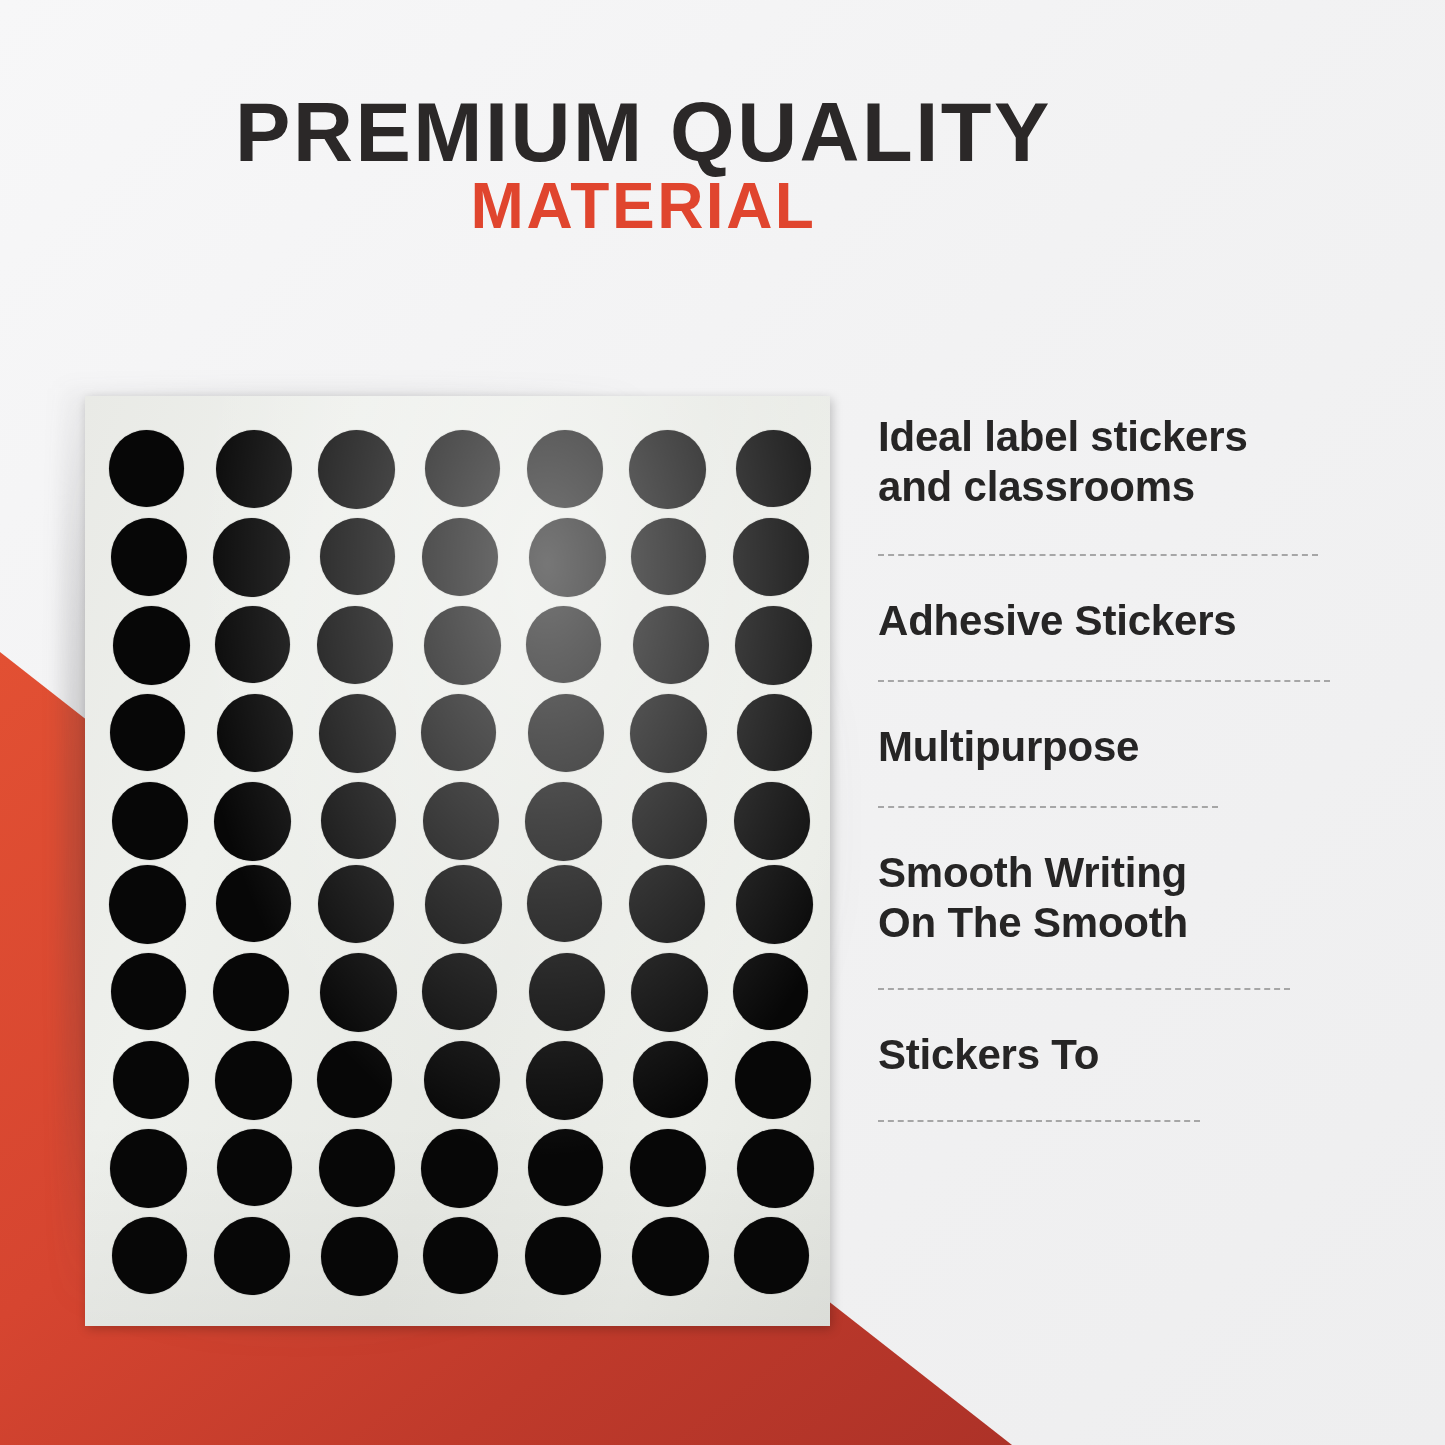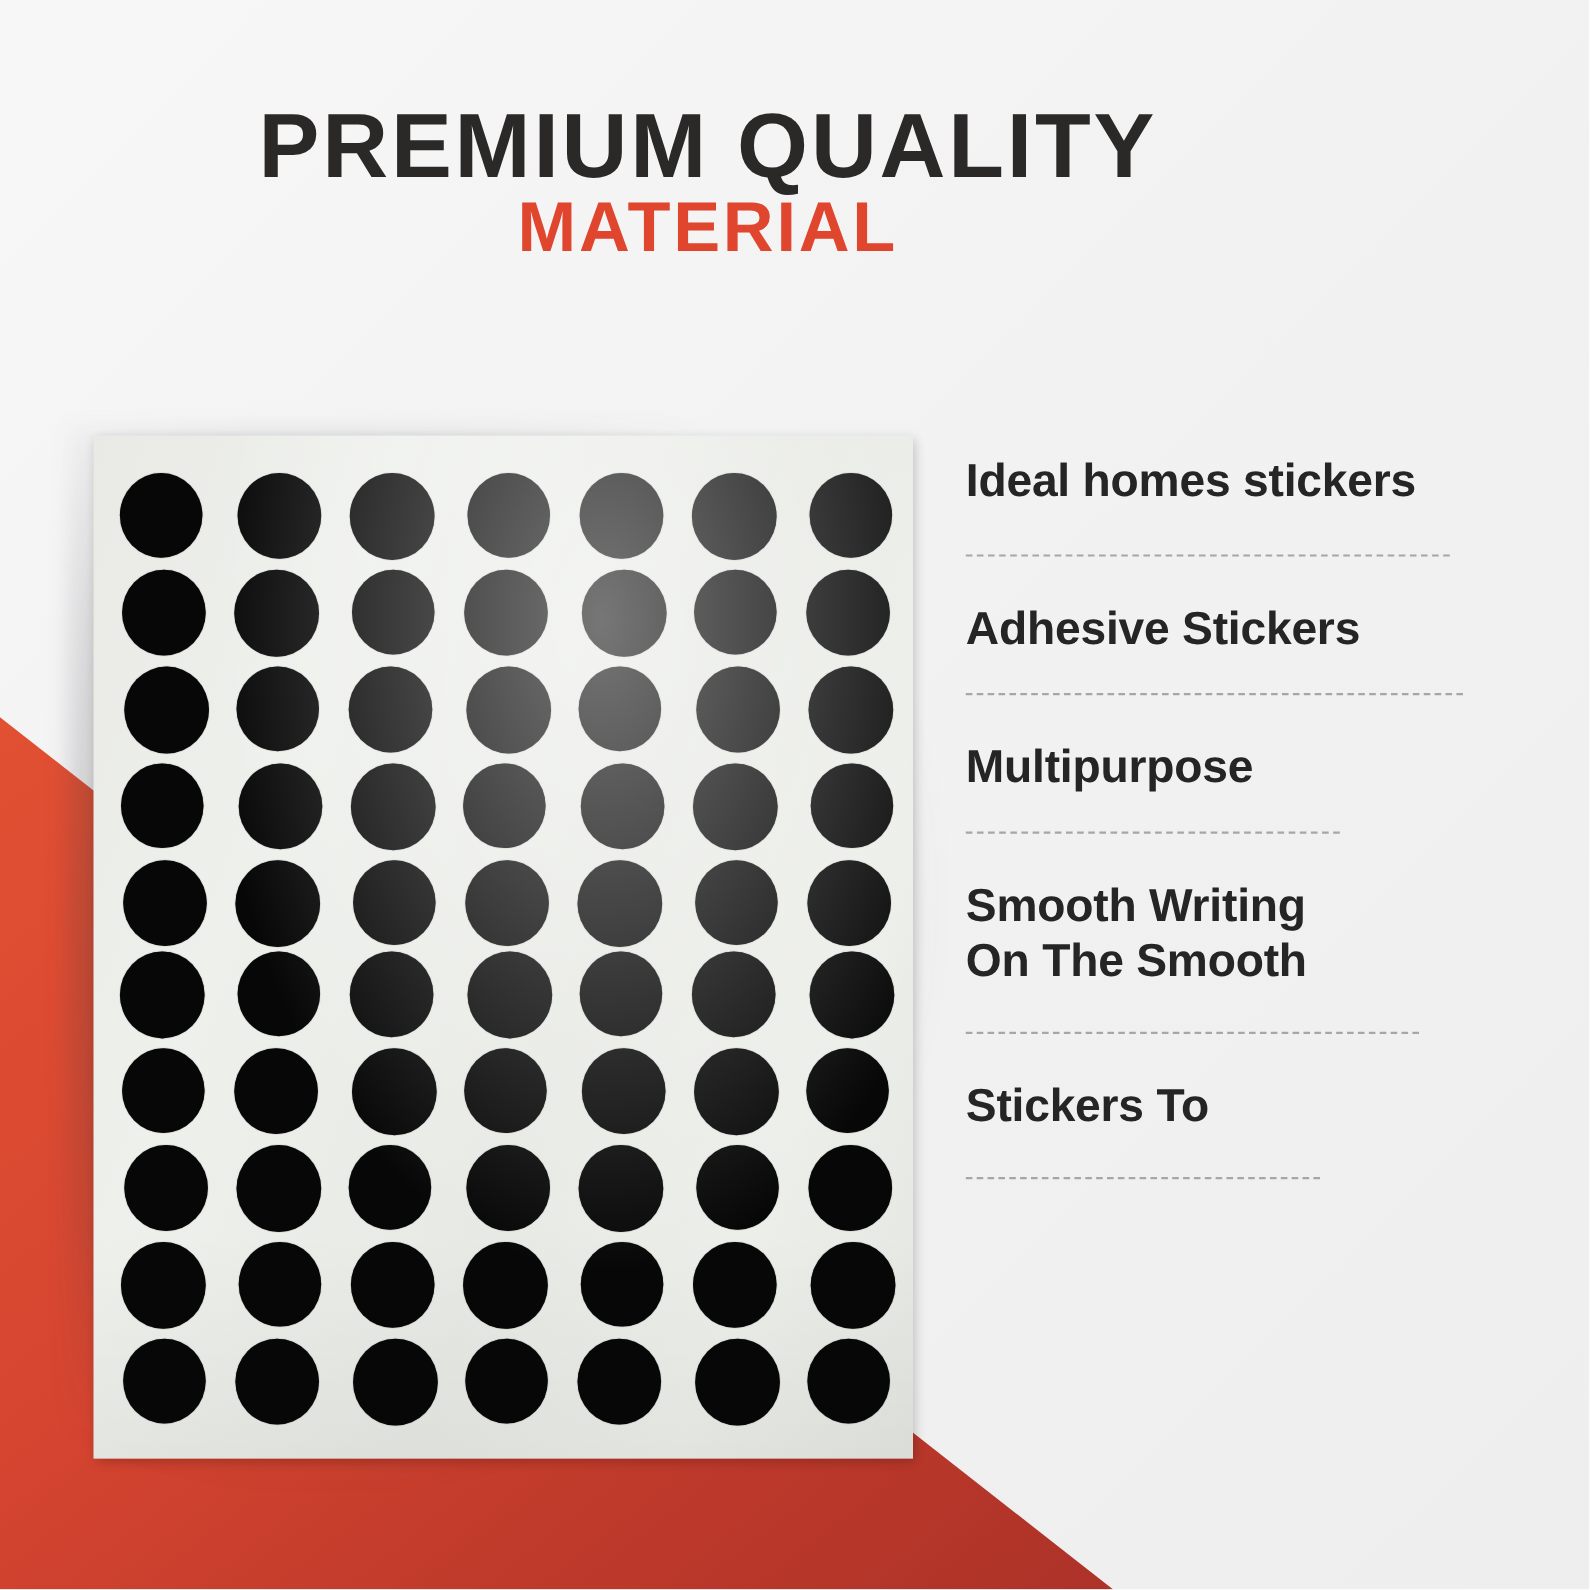--- a/index.html
+++ b/index.html
@@ -216,21 +216,22 @@
           <div class="dot" style="left: 440px; top: 821px; width: 76px; height: 78px;"></div>
           <div class="dot" style="left: 547px; top: 821px; width: 77px; height: 79px;"></div>
           <div class="dot" style="left: 649px; top: 821px; width: 75px; height: 77px;"></div>
         </div>
     </div>
   </div>
 
   <div id="feature-list">
       <div class="feature-item">
         <div class="feature-text">
-          <div>Ideal homes stickers</div>
+          <div>Ideal label stickers</div>
+          <div>and classrooms</div>
         </div>
       </div>
       <div class="feature-sep" style="width: 440px; margin-top: 42px; margin-bottom: 40px;"></div>
       <div class="feature-item">
         <div class="feature-text">
           <div>Adhesive Stickers</div>
         </div>
       </div>
       <div class="feature-sep" style="width: 452px; margin-top: 34px; margin-bottom: 40px;"></div>
       <div class="feature-item">

